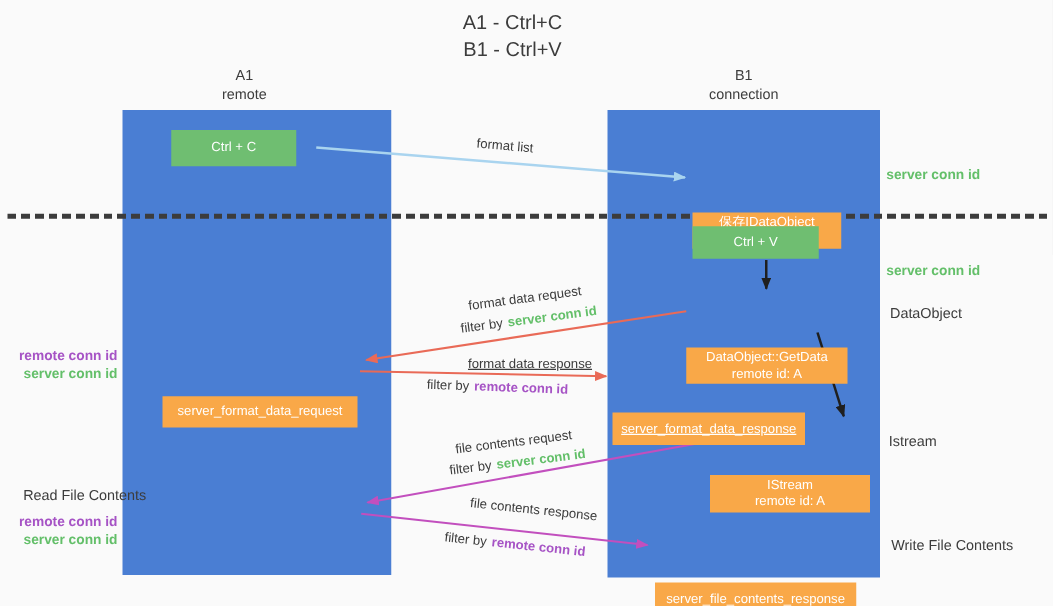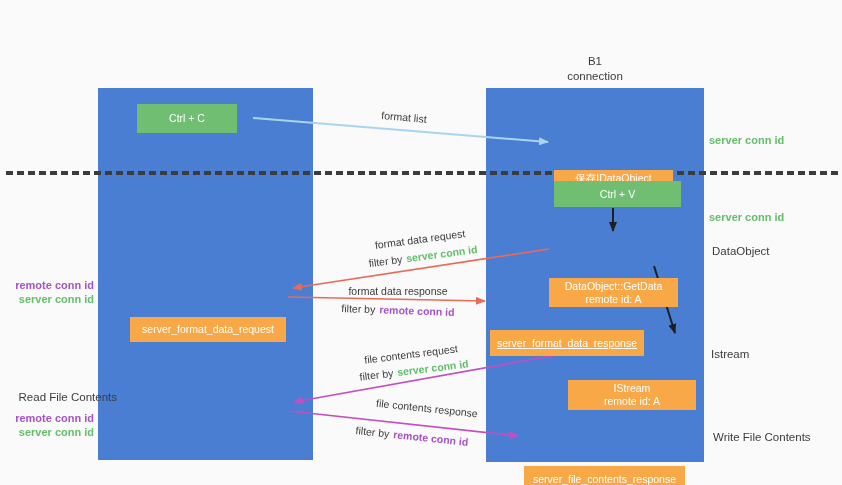--- a/index.html
+++ b/index.html
@@ -81,21 +81,21 @@
     line-height: 13px;
     text-align: center;
     z-index: 4;
     white-space: nowrap;
   }
   .box.green  { background: var(--green_box, #6fbe71); }
   .box.orange { background: var(--orange_box, #f9a848); margin-top: 41px; }
 
   .n-ctrlc   { left: 137px; top: 104px; width: 100px; height: 29px; }
   .n-save    { left: 554px; top: 129px; width: 119px; height: 29px; }
-  .n-ctrlv   { left: 554px; top: 181px; width: 127px; height: 26px; }
+  .n-ctrlv   { left: 554px; top: 181px; width: 101px; height: 26px; }
   .n-getdata { left: 549px; top: 237px; width: 129px; height: 29px; }
   .n-fmtreq  { left: 130px; top: 276px; width: 156px; height: 25px; }
   .n-fmtresp { left: 490px; top: 289px; width: 154px; height: 26px; text-decoration: underline; }
   .n-istream { left: 568px; top: 339px; width: 128px; height: 30px; }
   .n-filereq { left: 128px; top: 393px; width: 160px; height: 25px; }
   .n-fileresp{ left: 524px; top: 425px; width: 161px; height: 26px; }
 
   
   .side {
     position: absolute;
@@ -126,33 +126,41 @@
     white-space: nowrap;
     z-index: 4;
   }
   .alabel .fb { padding-right: 4px; }
   .alabel .green  { color: var(--green_text, #63bf69); font-weight: 700; }
   .alabel .purple { color: var(--purple_text, #a653c5); font-weight: 700; }
 
   .al-formatlist { left: 404px; top: 117px; transform: translate(-50%,-50%) rotate(5deg); }
   .al-fdr        { left: 420px; top: 239px; transform: translate(-50%,-50%) rotate(-7.5deg); }
   .al-fbs1       { left: 423px; top: 256px; transform: translate(-50%,-50%) rotate(-7.5deg); }
-  .al-fdresp     { left: 398px; top: 291px; transform: translate(-50%,-50%); }
+  .al-fdresp     { left: 424px; top: 291px; transform: translate(-50%,-50%); text-decoration: underline; }
   .al-fbr2       { left: 398px; top: 310px; transform: translate(-50%,-50%) rotate(2deg); }
   .al-fcr        { left: 411px; top: 354px; transform: translate(-50%,-50%) rotate(-7deg); }
   .al-fbs3       { left: 414px; top: 370px; transform: translate(-50%,-50%) rotate(-7deg); }
   .al-fcresp     { left: 427px; top: 408px; transform: translate(-50%,-50%) rotate(6deg); }
   .al-fbr4       { left: 412px; top: 436px; transform: translate(-50%,-50%) rotate(6deg); }
 </style>
 </head>
 <body>
 
 <div class="canvas">
 
-
+  <div class="title">
+    <div>A1 - Ctrl+C</div>
+    <div>B1 - Ctrl+V</div>
+  </div>
+
+  <div class="lane-header left">
+    <div>A1</div>
+    <div>remote</div>
+  </div>
   <div class="lane-header right">
     <div>B1</div>
     <div>connection</div>
   </div>
 
   <div class="lane left"></div>
   <div class="lane right"></div>
 
   <svg class="arrows" viewBox="0 0 842 485">
     <defs>

